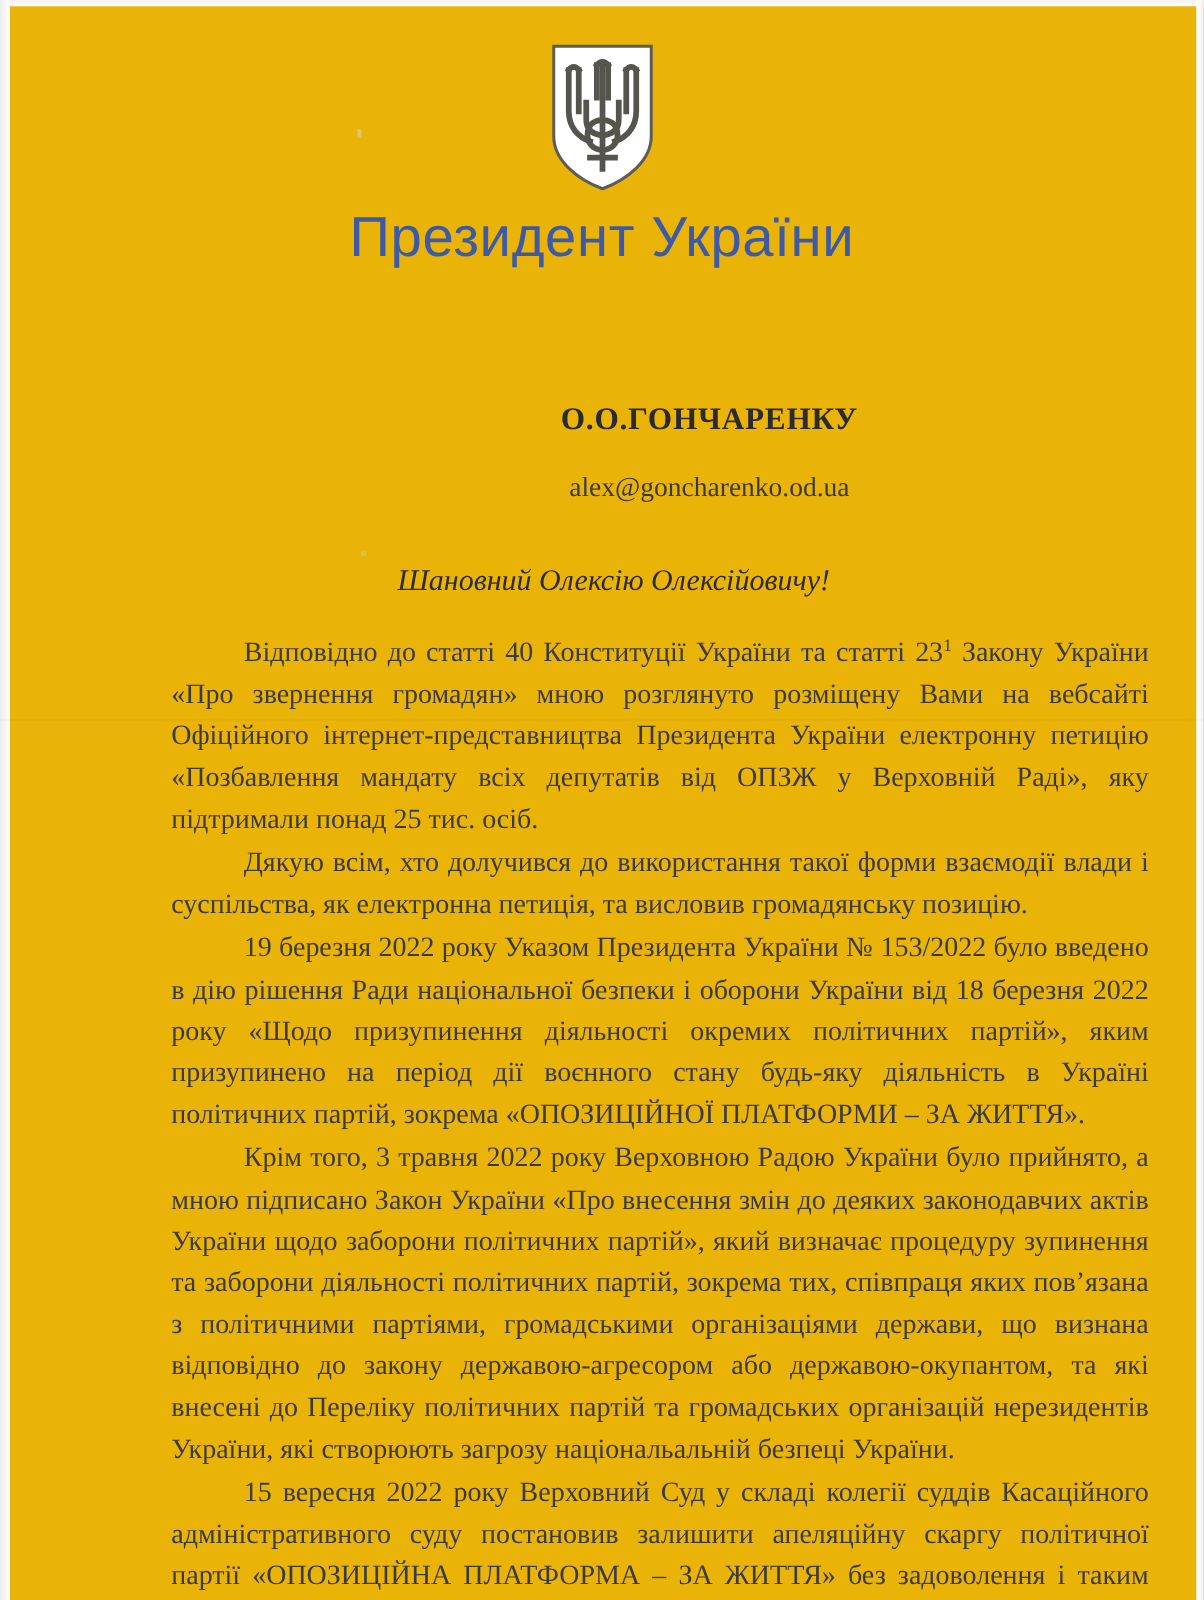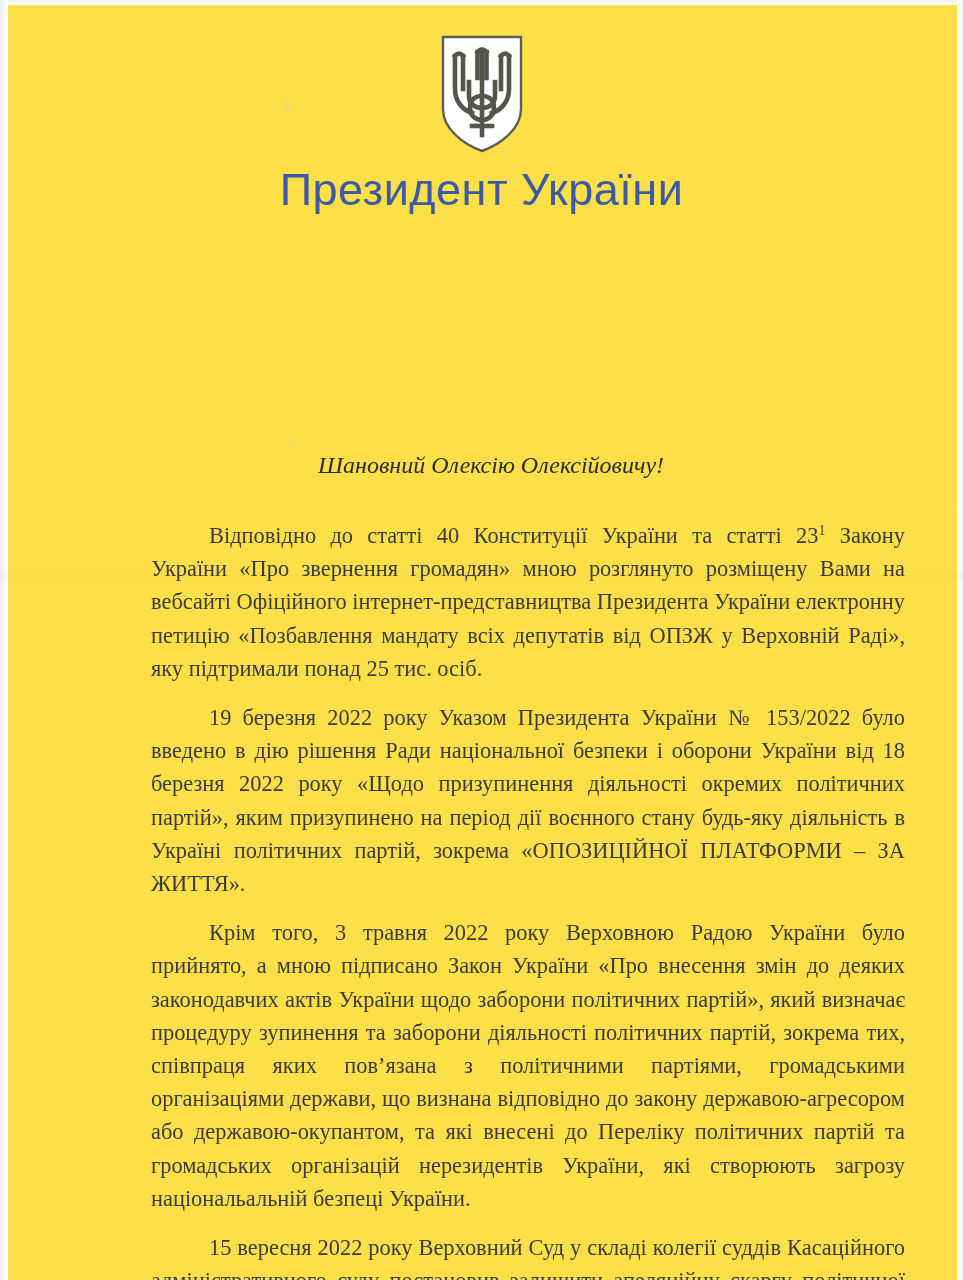--- a/index.html
+++ b/index.html
@@ -6,21 +6,21 @@
   html, body {
     margin: 0;
     padding: 0;
     background: #ffffff;
   }
 
   .page {
     position: relative;
     width: 963px;
     height: 1280px;
-    background: #fde047;
+    background: #eab308;
     overflow: hidden;
     font-family: "Liberation Serif", "DejaVu Serif", serif;
   }
 
   
   .edge-left {
     position: absolute;
     left: 0; top: 0;
     width: 8px; height: 100%;
     background: linear-gradient(to right, #ececed 0%, #f7f7f8 55%, #ffffff 100%);
@@ -125,21 +125,21 @@
     left: 135px;
     top: 503px;
     width: 786px;
     font-size: 22.4px;
     line-height: 33.2px;
     color: #3b3b3f;
     text-align: justify;
     text-justify: inter-word;
   }
   .body-text p {
-    margin: 16px;
+    margin: 2px;
     text-indent: 58px;
   }
   .body-text sup {
     font-size: 0.62em;
     vertical-align: super;
     line-height: 0;
   }
 </style>
 </head>
 <body>
@@ -177,23 +177,28 @@
 
         <path d="M43 62 C34 62 31 68 31 74 C31 81 36 86 43 86 C50 86 55 81 55 74 C55 68 52 62 43 62 Z"></path>
 
         <path d="M33 92 L53 92"></path>
       </g>
     </svg>
   </div>
 
   <div class="title">Президент України</div>
 
+  <div class="addressee">
+    <div class="addressee-name">О.О.ГОНЧАРЕНКУ</div>
+    <div class="addressee-email">alex@goncharenko.od.ua</div>
+  </div>
 
   <div class="salutation">Шановний Олексію Олексійовичу!</div>
 
   <div class="body-text">
       <p>Відповідно до статті 40 Конституції України та статті 23<sup>1</sup> Закону України «Про звернення громадян» мною розглянуто розміщену Вами на вебсайті Офіційного інтернет-представництва Президента України електронну петицію «Позбавлення мандату всіх депутатів від ОПЗЖ у Верховній Раді», яку підтримали понад 25 тис. осіб.</p>
+      <p>Дякую всім, хто долучився до використання такої форми взаємодії влади і суспільства, як електронна петиція, та висловив громадянську позицію.</p>
       <p>19 березня 2022 року Указом Президента України № 153/2022 було введено в дію рішення Ради національної безпеки і оборони України від 18 березня 2022 року «Щодо призупинення діяльності окремих політичних партій», яким призупинено на період дії воєнного стану будь-яку діяльність в Україні політичних партій, зокрема «ОПОЗИЦІЙНОЇ ПЛАТФОРМИ – ЗА ЖИТТЯ».</p>
       <p>Крім того, 3 травня 2022 року Верховною Радою України було прийнято, а мною підписано Закон України «Про внесення змін до деяких законодавчих актів України щодо заборони політичних партій», який визначає процедуру зупинення та заборони діяльності політичних партій, зокрема тих, співпраця яких пов’язана з політичними партіями, громадськими організаціями держави, що визнана відповідно до закону державою-агресором або державою-окупантом, та які внесені до Переліку політичних партій та громадських організацій нерезидентів України, які створюють загрозу національальній безпеці України.</p>
       <p>15 вересня 2022 року Верховний Суд у складі колегії суддів Касаційного адміністративного суду постановив залишити апеляційну скаргу політичної партії «ОПОЗИЦІЙНА ПЛАТФОРМА – ЗА ЖИТТЯ» без задоволення і таким чином остаточно заборонив її діяльність в Україні.</p>
     </div>
 
 </div>
 
 </body></html>

